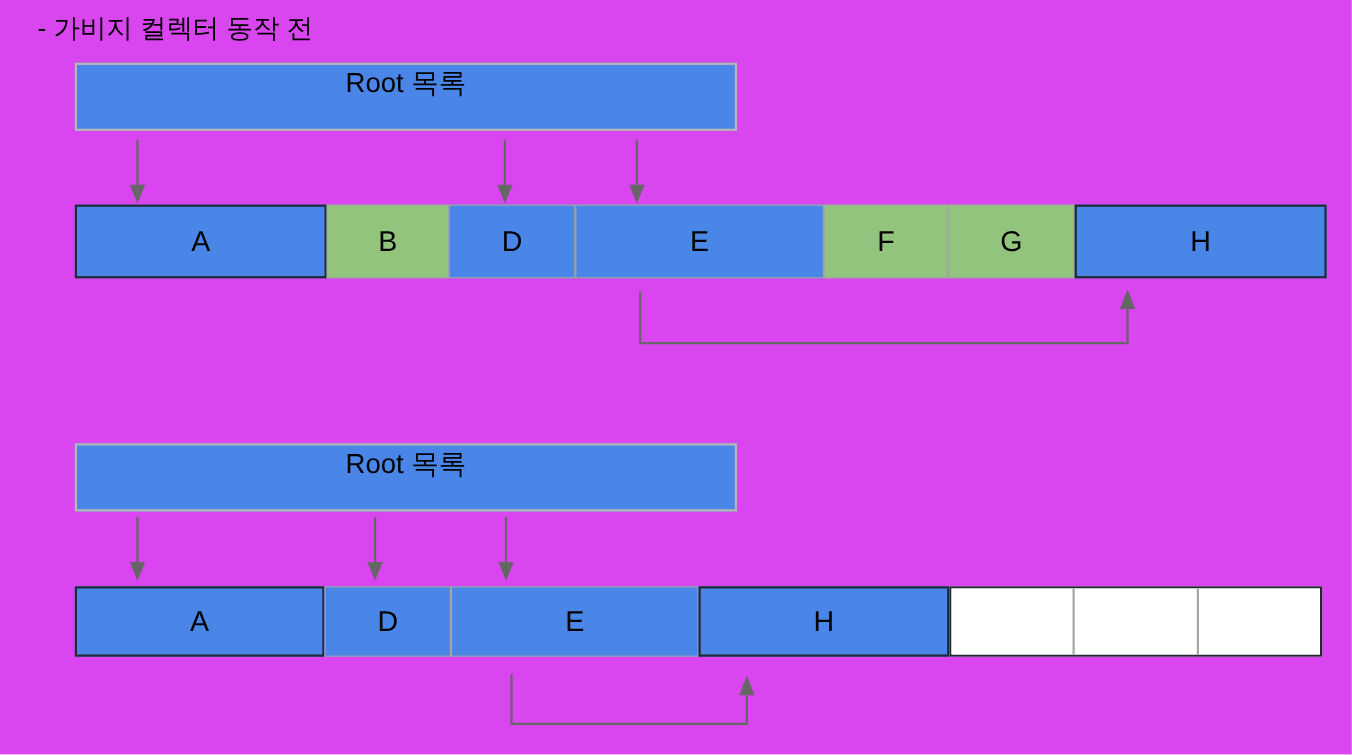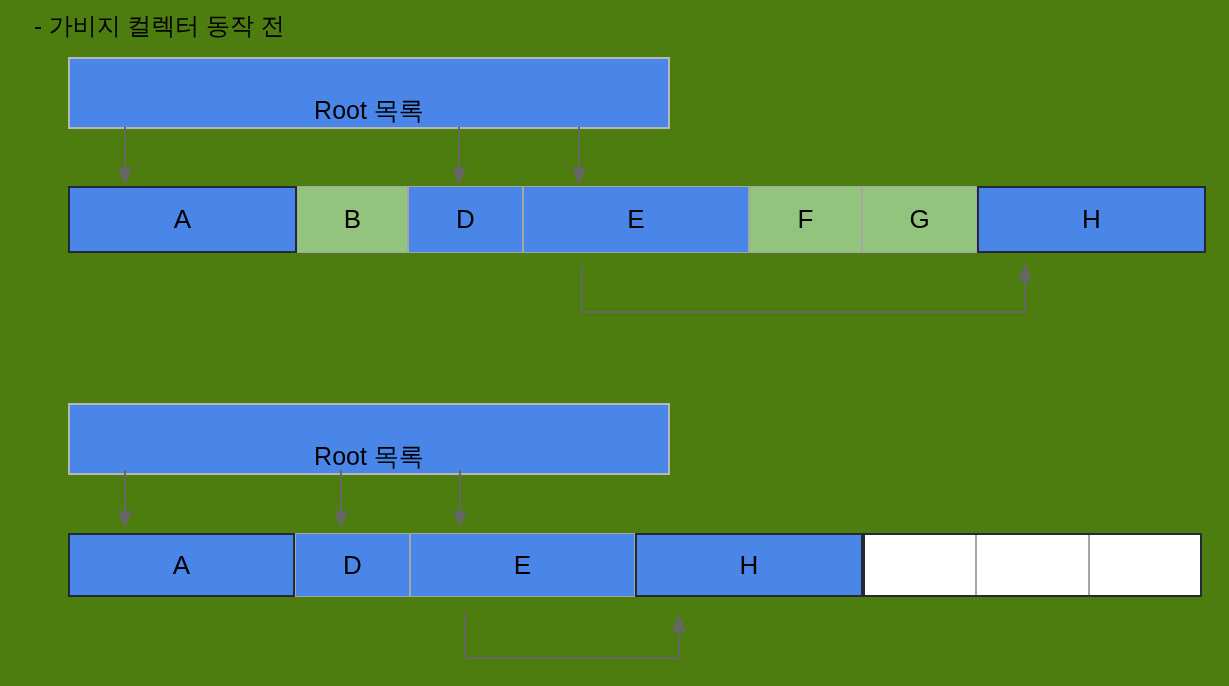--- a/index.html
+++ b/index.html
@@ -1,30 +1,30 @@
 <!DOCTYPE html>
 <html><head>
 <meta charset="utf-8">
 <style>
   html,body { margin:0; padding:0; background:#fff; }
   .canvas {
-    position:relative; width:1229px; height:686px; background:#4d7c0f;
+    position:relative; width:1229px; height:686px; background:#d946ef;
     font-family:"Liberation Sans","DejaVu Sans",sans-serif; color:#000;
     overflow:hidden;
   }
   .sec-title {
     position:absolute; left:34px; font-size:24px; color:#000; white-space:nowrap;
   }
   .title-before { top:10px; }
   .title-after  { top:362px; }
 
   .root-box {
-    position:absolute; left:68px; width:602px; height:72px;
+    position:absolute; left:68px; width:602px; height:62px;
     background:#4a86e8; border:2px solid #b7b7b7; box-sizing:border-box;
-    display:flex; align-items:flex-end; justify-content:center;
+    display:flex; align-items:flex-start; justify-content:center;
     font-size:25px; color:#000;
   }
   .root-before { top:57px; }
   .root-after  { top:403px; }
 
   
   .darrow { position:absolute; width:16px; height:58px; }
   .darrow .shaft { position:absolute; left:7px; top:0; width:2px; height:41px; background:#666; }
   .darrow .head {
     position:absolute; left:1px; top:41px; width:0; height:0;

